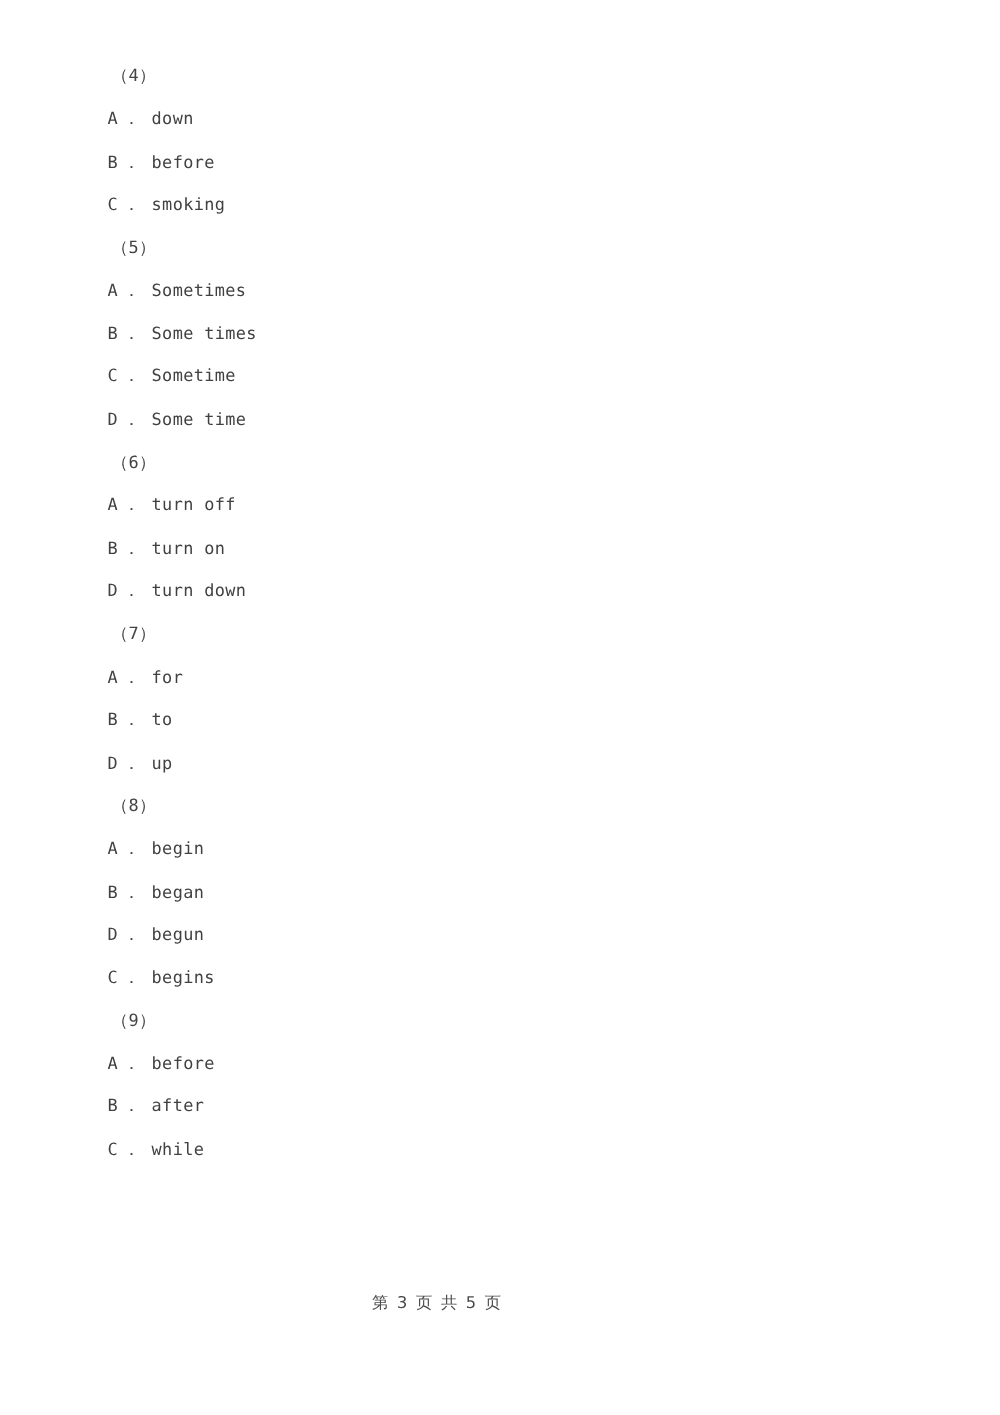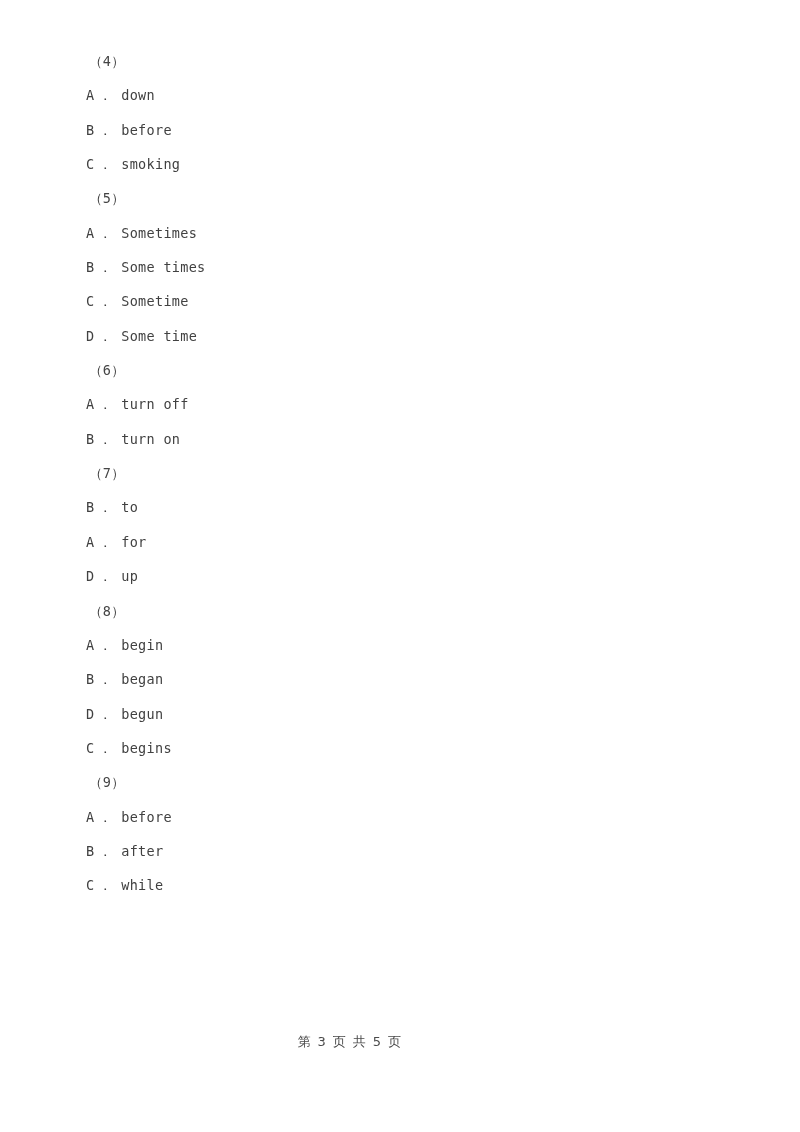--- a/index.html
+++ b/index.html
@@ -92,23 +92,24 @@
       <div class="line opt"><span class="opt-letter">B</span><span class="opt-dot">．</span><span class="opt-text">before</span></div>
       <div class="line opt"><span class="opt-letter">C</span><span class="opt-dot">．</span><span class="opt-text">smoking</span></div>
       <div class="line q-number">（5）</div>
       <div class="line opt"><span class="opt-letter">A</span><span class="opt-dot">．</span><span class="opt-text">Sometimes</span></div>
       <div class="line opt"><span class="opt-letter">B</span><span class="opt-dot">．</span><span class="opt-text">Some times</span></div>
       <div class="line opt"><span class="opt-letter">C</span><span class="opt-dot">．</span><span class="opt-text">Sometime</span></div>
       <div class="line opt"><span class="opt-letter">D</span><span class="opt-dot">．</span><span class="opt-text">Some time</span></div>
       <div class="line q-number">（6）</div>
       <div class="line opt"><span class="opt-letter">A</span><span class="opt-dot">．</span><span class="opt-text">turn off</span></div>
       <div class="line opt"><span class="opt-letter">B</span><span class="opt-dot">．</span><span class="opt-text">turn on</span></div>
+      <div class="line opt"><span class="opt-letter">D</span><span class="opt-dot">．</span><span class="opt-text">turn down</span></div>
       <div class="line q-number">（7）</div>
+      <div class="line opt"><span class="opt-letter">A</span><span class="opt-dot">．</span><span class="opt-text">for</span></div>
       <div class="line opt"><span class="opt-letter">B</span><span class="opt-dot">．</span><span class="opt-text">to</span></div>
-      <div class="line opt"><span class="opt-letter">A</span><span class="opt-dot">．</span><span class="opt-text">for</span></div>
       <div class="line opt"><span class="opt-letter">D</span><span class="opt-dot">．</span><span class="opt-text">up</span></div>
       <div class="line q-number">（8）</div>
       <div class="line opt"><span class="opt-letter">A</span><span class="opt-dot">．</span><span class="opt-text">begin</span></div>
       <div class="line opt"><span class="opt-letter">B</span><span class="opt-dot">．</span><span class="opt-text">began</span></div>
       <div class="line opt"><span class="opt-letter">D</span><span class="opt-dot">．</span><span class="opt-text">begun</span></div>
       <div class="line opt"><span class="opt-letter">C</span><span class="opt-dot">．</span><span class="opt-text">begins</span></div>
       <div class="line q-number">（9）</div>
       <div class="line opt"><span class="opt-letter">A</span><span class="opt-dot">．</span><span class="opt-text">before</span></div>
       <div class="line opt"><span class="opt-letter">B</span><span class="opt-dot">．</span><span class="opt-text">after</span></div>
       <div class="line opt"><span class="opt-letter">C</span><span class="opt-dot">．</span><span class="opt-text">while</span></div>

